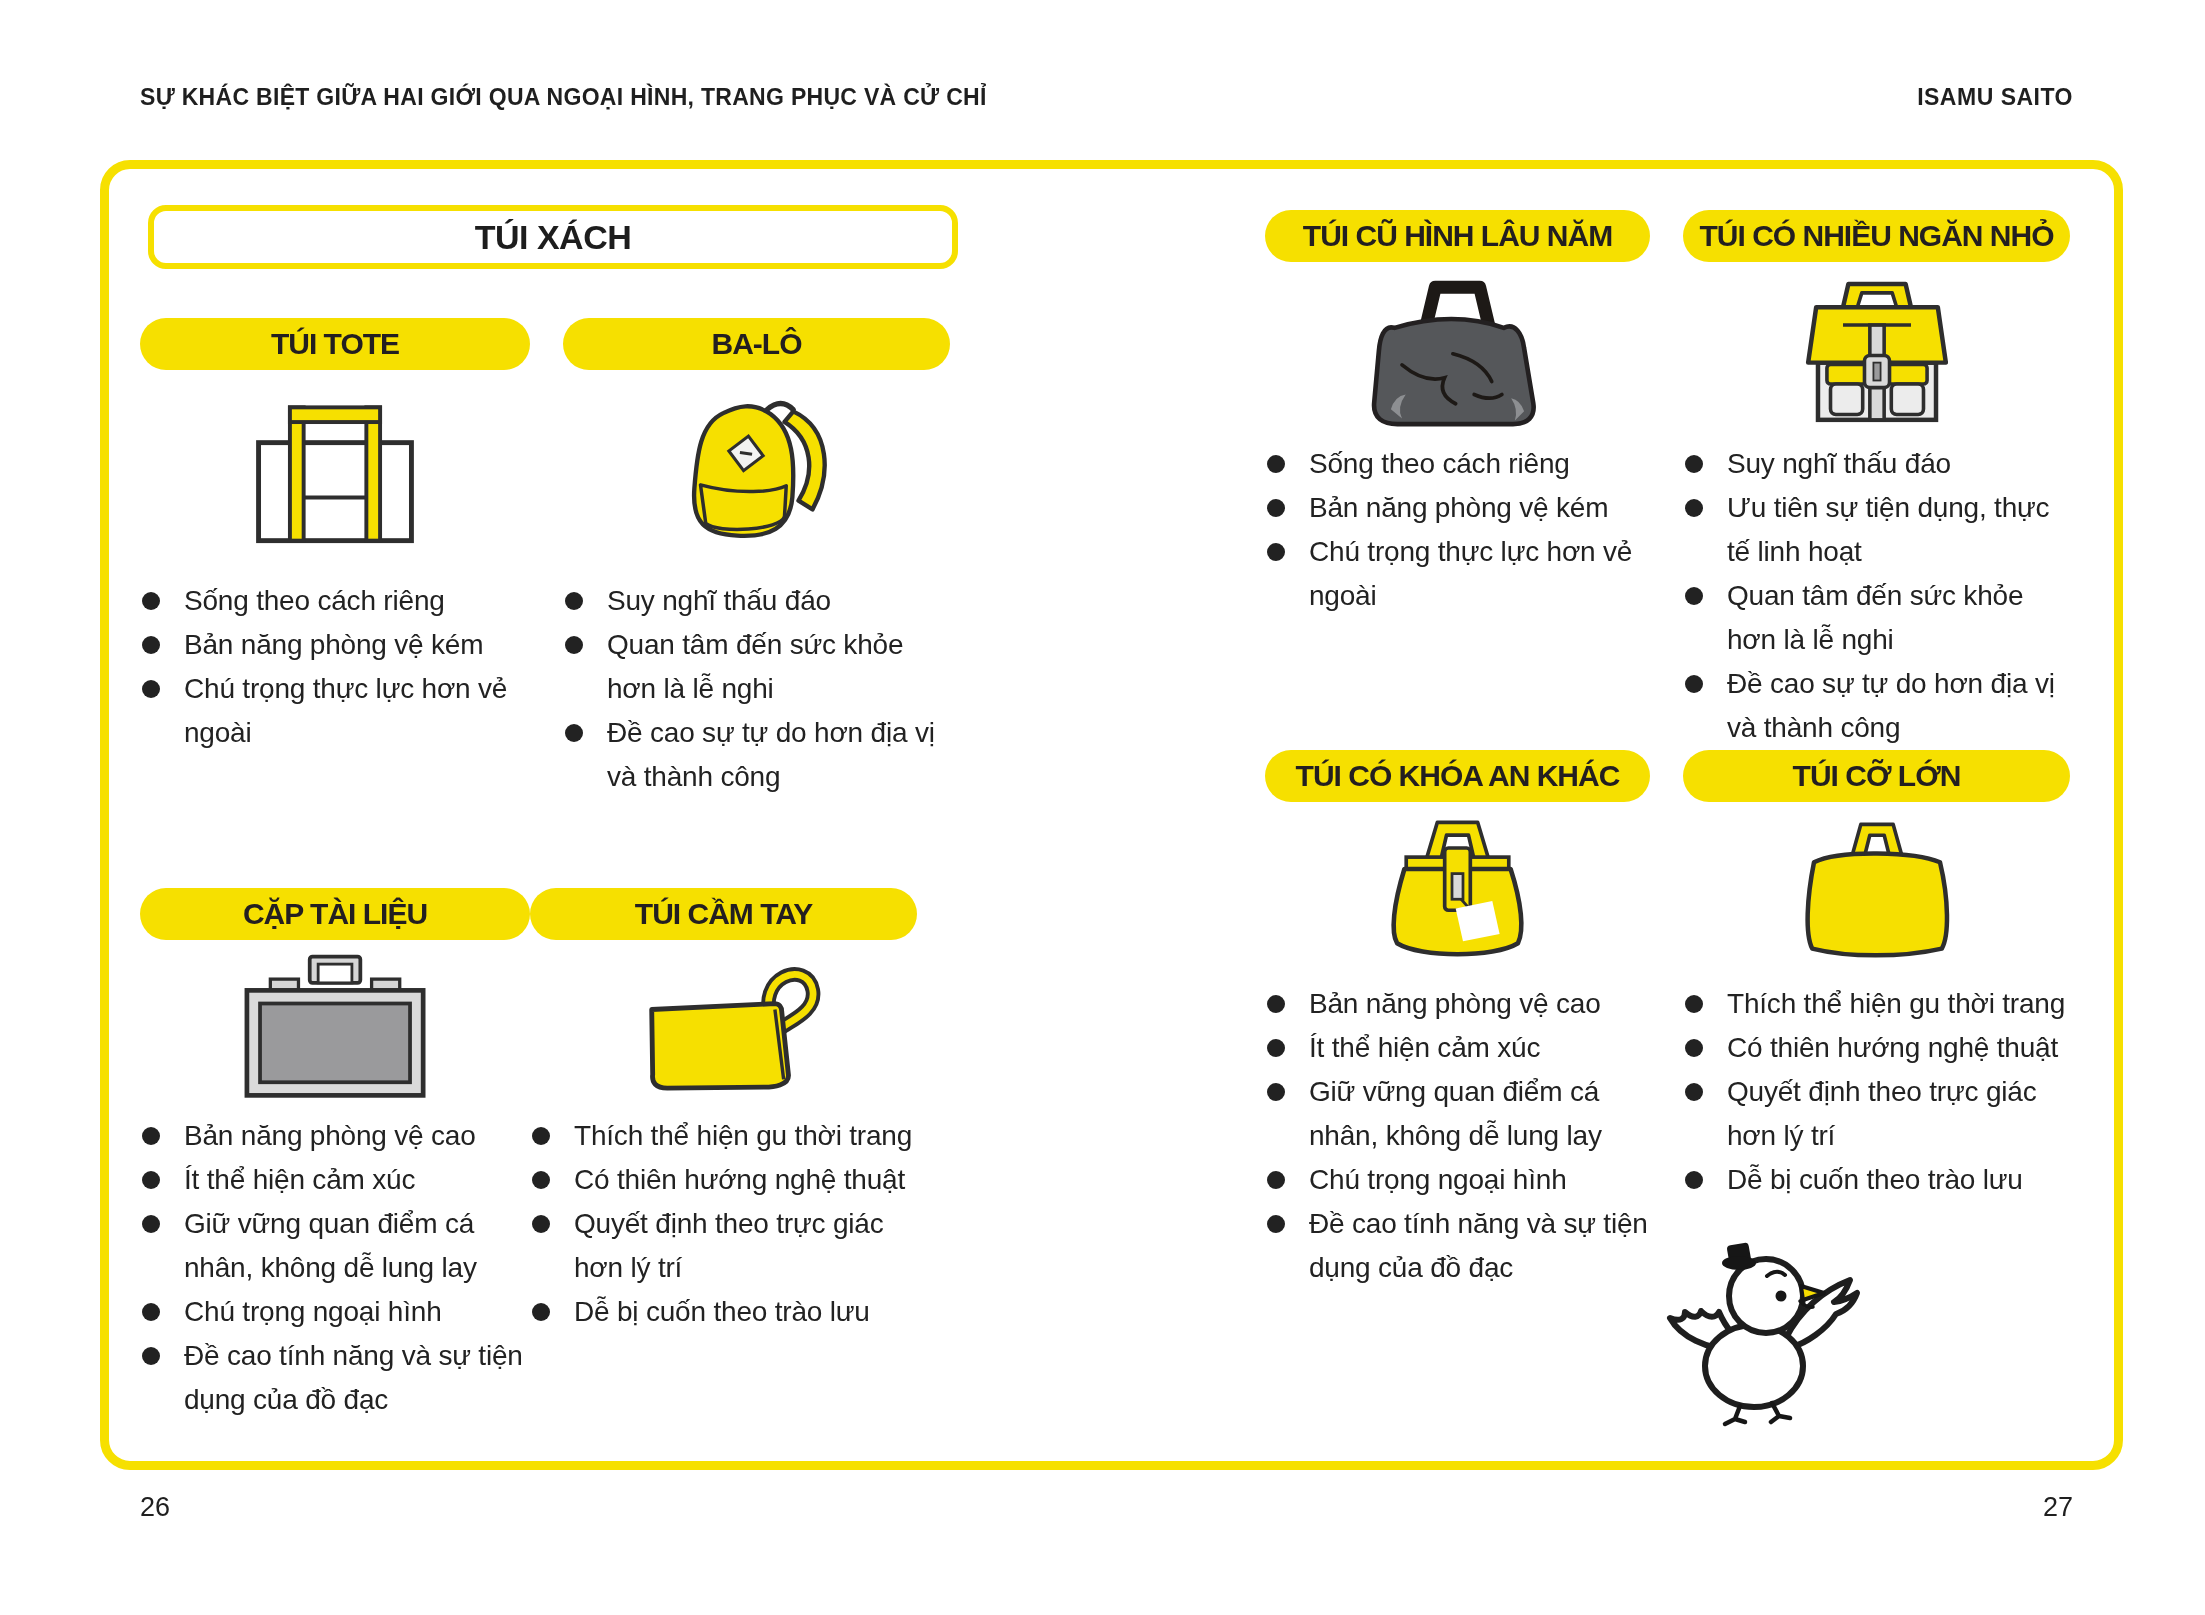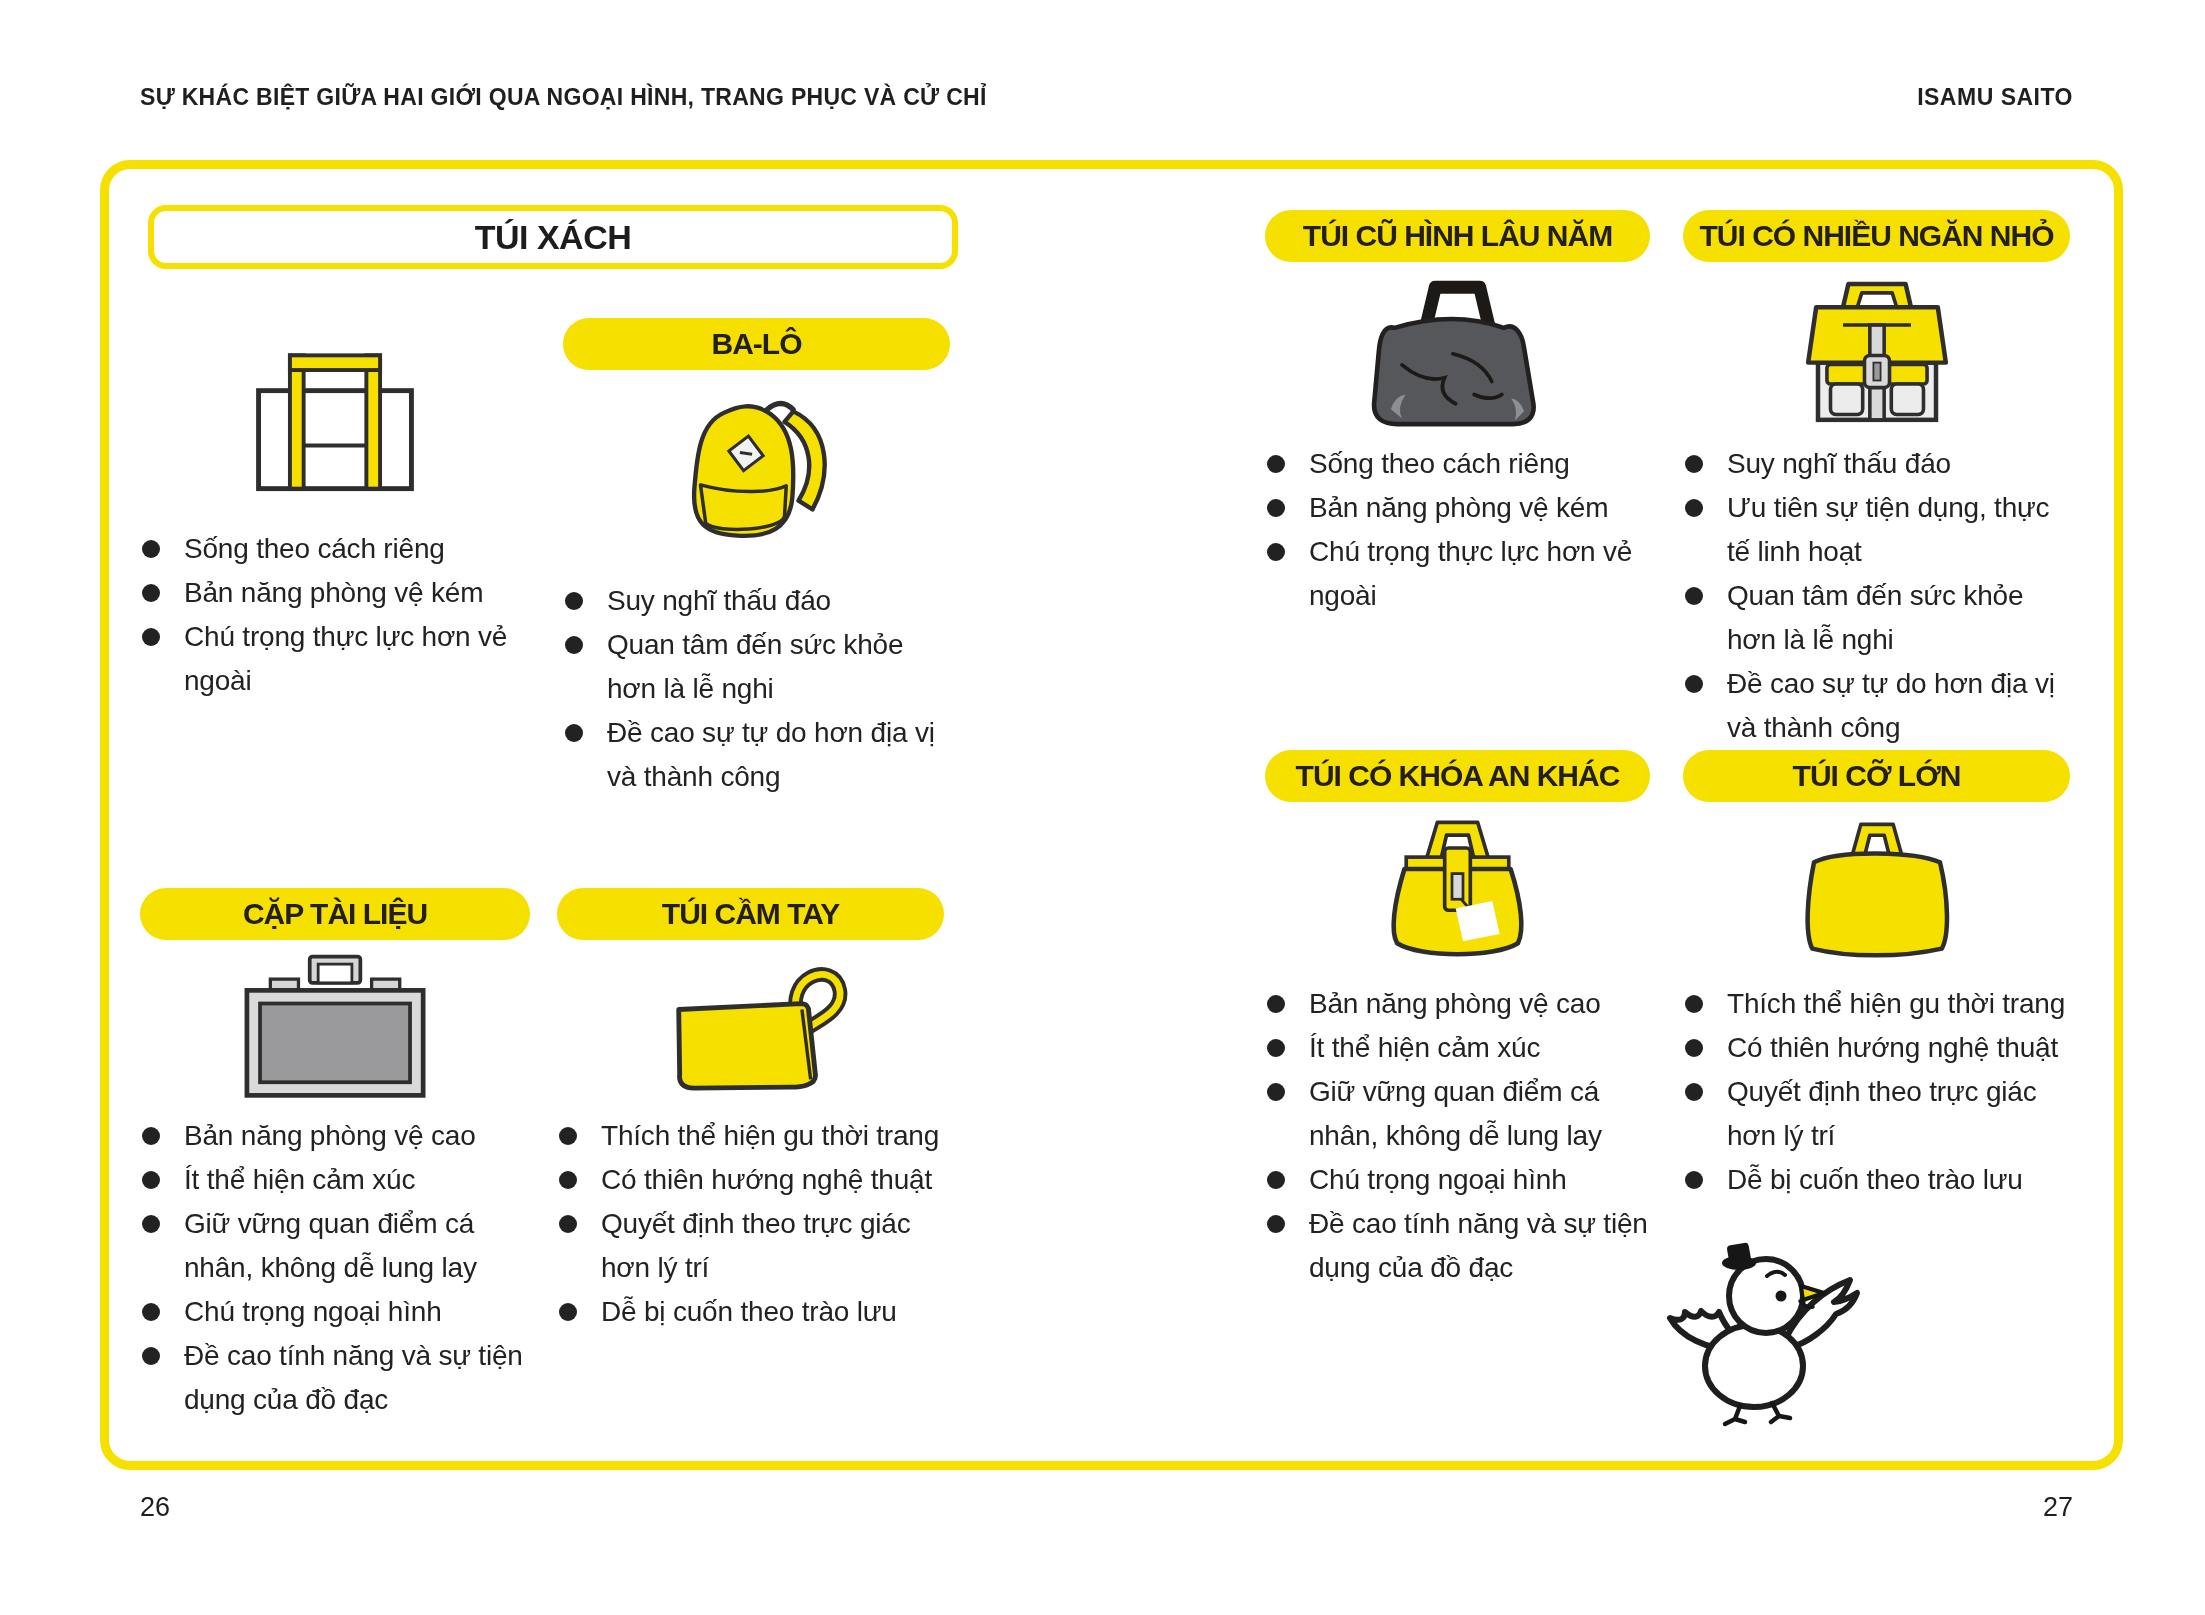--- a/index.html
+++ b/index.html
@@ -20,21 +20,21 @@
   .title-box{position:absolute;left:148px;top:205px;width:810px;height:64px;
     border:6px solid #F6E000;border-radius:18px;background:#ffffff;
     display:flex;align-items:center;justify-content:center;
     font-size:34px;font-weight:bold;letter-spacing:-.5px;color:#1d1d1d;box-sizing:border-box;}
 
   
   .section{position:absolute;}
   .sec-tote   {left:140px; top:318px;width:390px;}
   .sec-balo   {left:563px; top:318px;width:387px;}
   .sec-brief  {left:140px; top:888px;width:390px;}
-  .sec-clutch {left:557px; top:888px;width:387px;}
+  .sec-clutch {left:530px; top:888px;width:387px;}
   .sec-old    {left:1265px;top:210px;width:385px;}
   .sec-pockets{left:1683px;top:210px;width:387px;}
   .sec-lock   {left:1265px;top:750px;width:385px;}
   .sec-large  {left:1683px;top:750px;width:387px;}
 
   .pill{height:52px;border-radius:26px;background:#F6E000;
     display:flex;align-items:center;justify-content:center;
     font-size:30px;font-weight:bold;letter-spacing:-1px;color:#231f20;}
 
   .iconbox{display:flex;align-items:center;justify-content:center;}
@@ -62,20 +62,21 @@
 <div id="page">
 
   <div class="running-title">SỰ KHÁC BIỆT GIỮA HAI GIỚI QUA NGOẠI HÌNH, TRANG PHỤC VÀ CỬ CHỈ</div>
   <div class="author">ISAMU SAITO</div>
 
   <div class="frame"></div>
 
   <div class="title-box">TÚI XÁCH</div>
 
   <div class="section sec-tote">
+    <div class="pill">TÚI TOTE</div>
     <div class="iconbox ih-207">
       <svg width="196" height="160" viewBox="0 0 200 160">
         <rect x="22" y="48" width="156" height="100" fill="#ffffff" stroke="#2e2e2e" stroke-width="5"></rect>
         <line x1="60" y1="104" x2="140" y2="104" stroke="#2e2e2e" stroke-width="4"></line>
         <rect x="54" y="12" width="14" height="136" fill="#F6E000" stroke="#2e2e2e" stroke-width="4"></rect>
         <rect x="132" y="12" width="14" height="136" fill="#F6E000" stroke="#2e2e2e" stroke-width="4"></rect>
         <rect x="54" y="12" width="92" height="15" fill="#F6E000" stroke="#2e2e2e" stroke-width="4"></rect>
       </svg>
     </div>
     <div class="bullets">

